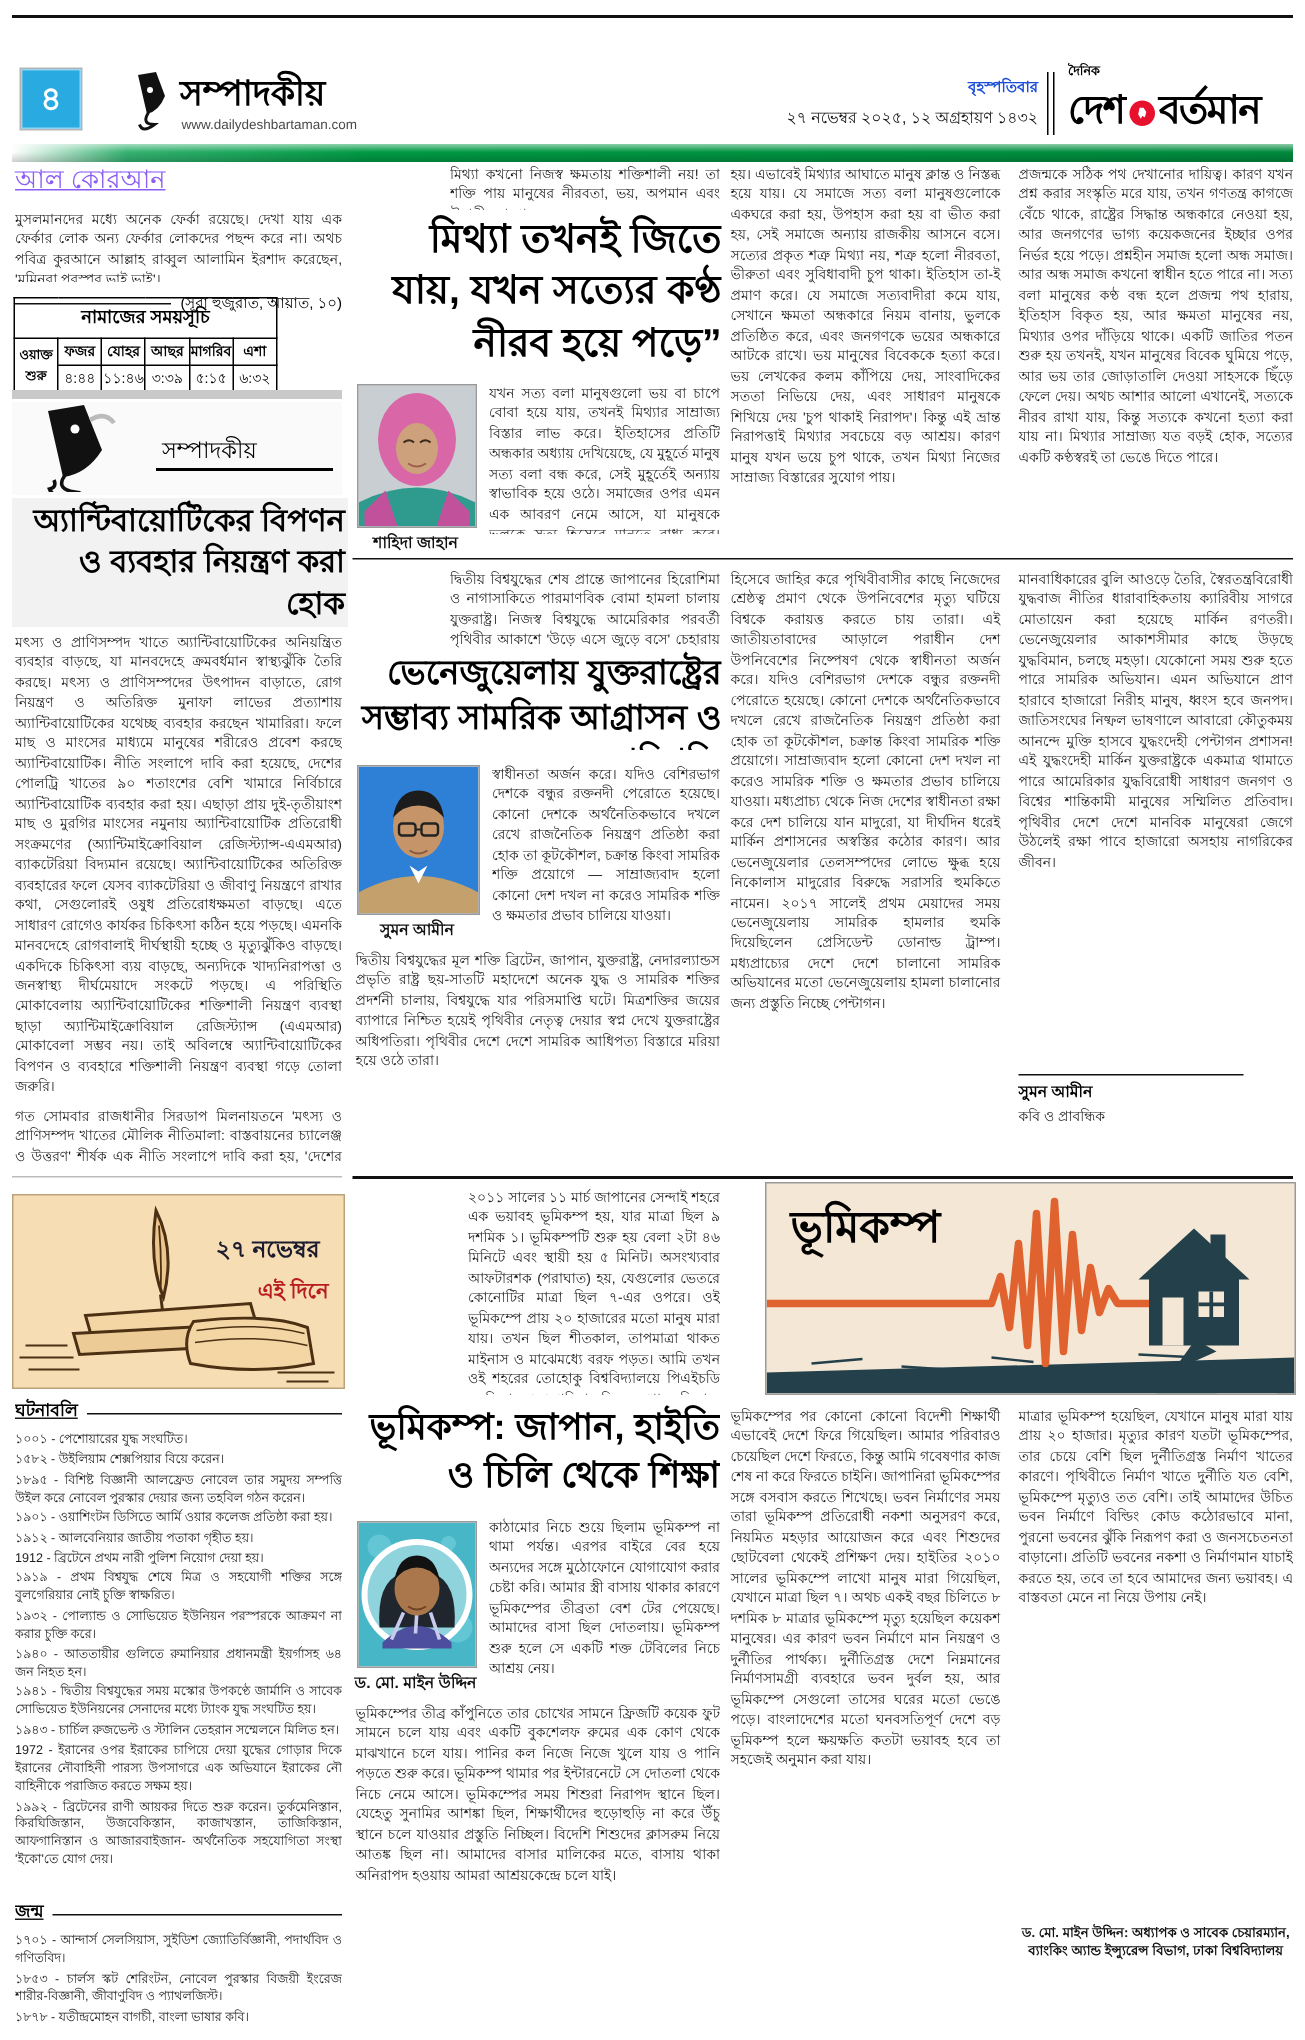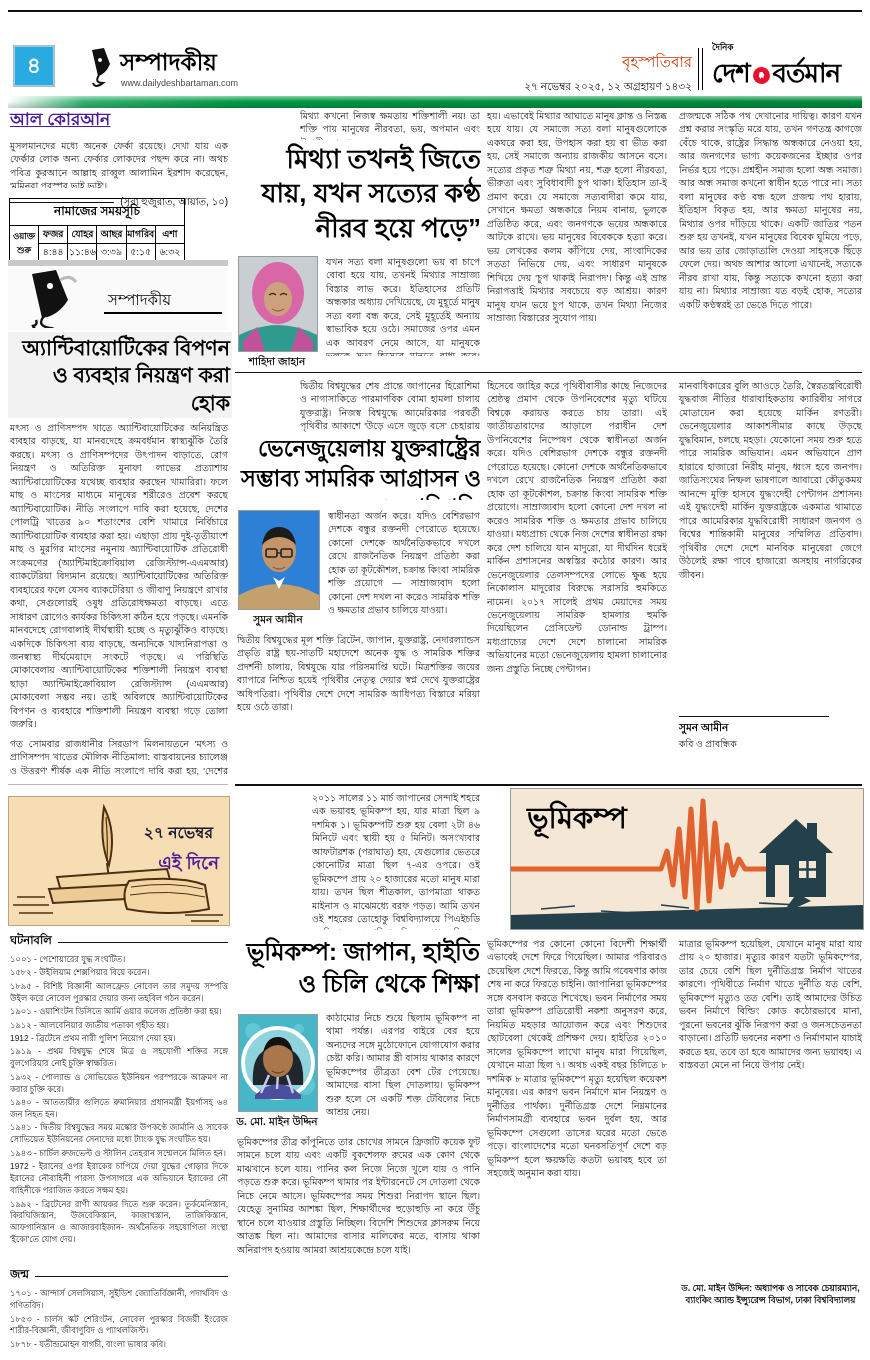--- a/index.html
+++ b/index.html
@@ -7,21 +7,21 @@
     width:870px;height:1360px;position:relative;background:#ffffff;
     font-family:"Liberation Sans","DejaVu Sans",sans-serif;color:#1b1b1b;
     overflow:hidden;
   }
   .abs{position:absolute;}
   .body-text{font-size:9.3px;line-height:1.45;text-align:justify;overflow:hidden;color:#1d1d1d;}
   .para{margin:0 0 6px 0;}
   .headline{font-weight:bold;color:#000;text-align:right;overflow:hidden;}
   .caption{font-size:10.5px;font-weight:bold;text-align:center;color:#111;}
   .rule{background:#111;}
-  .sec-head{display:flex;align-items:center;gap:6px;}
+  .sec-head{display:flex;align-items:center;gap:6px;text-decoration:underline;}
   .sec-head .t{font-size:11.5px;font-weight:bold;color:#000;white-space:nowrap;}
   .sec-head .ln{flex:1;border-top:1.4px solid #111;margin-top:2px;}
   .ev{font-size:8.4px;line-height:1.42;text-align:justify;margin-bottom:1.5px;color:#1d1d1d;}
   .photo-frame{border:1px solid #9a9a9a;overflow:hidden;background:#ddd;}
   table.prayer{border-collapse:collapse;width:176px;table-layout:fixed;}
   table.prayer td,table.prayer th{border:1.2px solid #000;text-align:center;padding:1px 0;font-size:9.4px;color:#000;}
   table.prayer .title{font-size:12px;font-weight:bold;padding:3px 0;}
   table.prayer .waqt{font-size:8.6px;font-weight:bold;width:40px;}
   .sig-line{border-top:1.3px solid #111;width:150px;margin:4px 0 3px 0;}
   .credit{font-size:8.8px;font-weight:bold;text-align:center;line-height:1.4;color:#111;}
@@ -39,21 +39,21 @@
   <svg width="34" height="40" viewBox="0 0 34 40">
     <path d="M10 2 L22 0 L28 16 Q24 26 16 28 Z" fill="#111"></path>
     <path d="M17 27 q-5 8 4 8 q-8 6 -10 0" stroke="#111" stroke-width="2" fill="none"></path>
     <circle cx="18" cy="12" r="2" fill="#fff"></circle>
   </svg>
 </div>
 <div class="abs" style="left:120px;top:44px;font-size:23px;font-weight:bold;color:#000">সম্পাদকীয়</div>
 <div class="abs" style="left:121px;top:78px;font-size:9px;color:#4a4a4a">www.dailydeshbartaman.com</div>
 
 <div class="abs" style="right:178px;top:50px;text-align:right">
-  <div style="font-size:15px;font-weight:normal;color:#c2410c">বৃহস্পতিবার</div>
+  <div style="font-size:10px;font-weight:bold;color:#1d4ed8">বৃহস্পতিবার</div>
   <div style="font-size:10.5px;color:#111;margin-top:4px">২৭ নভেম্বর ২০২৫, ১২ অগ্রহায়ণ ১৪৩২</div>
 </div>
 
 <div class="abs" style="left:698px;top:48px;height:42px;width:3px;border-left:1.5px solid #000;border-right:1.5px solid #000"></div>
 
 <div class="abs" style="left:712px;top:41px;width:150px">
   <div style="font-size:8.5px;font-weight:bold;color:#000">দৈনিক</div>
   <div style="display:flex;align-items:center;gap:3px;margin-top:-2px">
     <span style="font-size:26px;font-weight:bold;color:#000;letter-spacing:-1px">দেশ</span>
     <span style="width:17px;height:17px;border-radius:50%;background:#e8112d;display:inline-flex;align-items:center;justify-content:center">
@@ -62,21 +62,21 @@
         </svg>
     </span>
     <span style="font-size:26px;font-weight:bold;color:#000;letter-spacing:-1px">বর্তমান</span>
   </div>
   <div style="border-top:1px solid #333;margin-top:1px;text-align:right;font-size:6.5px;color:#333;padding-top:1px">সত্যের পথে অবিচল</div>
 </div>
 
 <div class="abs" style="left:8px;right:8px;top:96px;height:12px;background-image:linear-gradient(180deg,rgba(255,255,255,.55),rgba(255,255,255,0) 45%,rgba(0,0,0,.18)),linear-gradient(90deg,#ffffff 0%,#35b271 9%,#009a44 28%,#008a3d 100%)"></div>
 
 <div class="abs" style="left:10px;top:106px;width:218px">
-  <div style="font-size:17px;font-weight:bold;text-decoration:underline;color:#4c1d95">আল কোরআন</div>
+  <div style="font-size:17px;font-weight:normal;text-decoration:underline;color:#8b5cf6">আল কোরআন</div>
   <div class="body-text" style="margin-top:6px;height:48px">মুসলমানদের মধ্যে অনেক ফের্কা রয়েছে। দেখা যায় এক ফের্কার লোক অন্য ফের্কার লোকদের পছন্দ করে না। অথচ পবিত্র কুরআনে আল্লাহ রাব্বুল আলামিন ইরশাদ করেছেন, 'মুমিনরা পরস্পর ভাই ভাই'।</div>
   <div style="display:flex;align-items:center;margin-top:6px">
     <span style="flex:1;border-top:1.3px solid #111"></span>
     <span style="font-size:10px;color:#000;margin-left:6px">(সূরা হুজুরাত, আয়াত, ১০)</span>
   </div>
 </div>
 
 <div class="abs" style="left:9px;top:198px">
   <table class="prayer">
     <tbody>
@@ -185,21 +185,21 @@
     <path d="M95 10 Q108 36 100 68 Q90 44 95 10 Z" fill="#ecc68d" stroke="#4c3014" stroke-width="2"></path>
     <path d="M97 20 Q99 44 98 64" stroke="#4c3014" stroke-width="1.2" fill="none"></path>
     <path d="M98 66 L100 82" stroke="#4c3014" stroke-width="2"></path>
     <path d="M48 80 L158 72 L162 86 L52 94 Z" fill="#f3d6a4" stroke="#4c3014" stroke-width="2"></path>
     <path d="M40 92 L150 86 L154 100 L44 106 Z" fill="#eccb96" stroke="#4c3014" stroke-width="2"></path>
     <path d="M120 84 Q170 78 196 88 L200 112 Q160 120 118 112 Q112 96 120 84 Z" fill="#f3d6a4" stroke="#4c3014" stroke-width="2"></path>
     <path d="M122 90 Q162 84 194 92 M121 98 Q160 92 196 100" stroke="#4c3014" stroke-width="1" fill="none"></path>
     <path d="M8 100 H36 M4 108 H40 M10 116 H44 M176 118 H214 M182 124 H210" stroke="#4c3014" stroke-width="1.4"></path>
   </svg>
   <div class="abs" style="right:16px;top:24px;font-size:15.5px;font-weight:bold;color:#1c1c2e">২৭ নভেম্বর</div>
-  <div class="abs" style="right:10px;top:52px;font-size:18px;font-weight:bold;color:#4c1d95">এই দিনে</div>
+  <div class="abs" style="right:10px;top:52px;font-size:14px;font-weight:bold;color:#b91c1c">এই দিনে</div>
 </div>
 
 <div class="abs" style="left:10px;top:932px;width:218px;height:422px;overflow:hidden">
   <div class="sec-head">
     <span class="t">ঘটনাবলি</span>
       <span class="ln"></span>
   </div>
   <div style="margin-top:3px">
       <div class="ev">১০০১ - পেশোয়ারের যুদ্ধ সংঘটিত।</div>
       <div class="ev">১৫৮২ - উইলিয়াম শেক্সপিয়ার বিয়ে করেন।</div>

